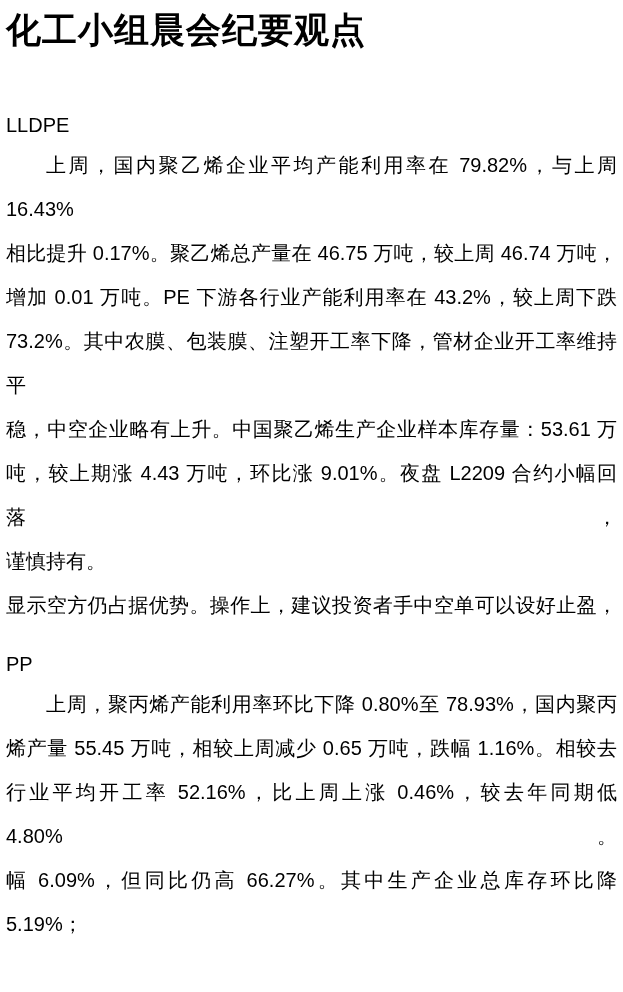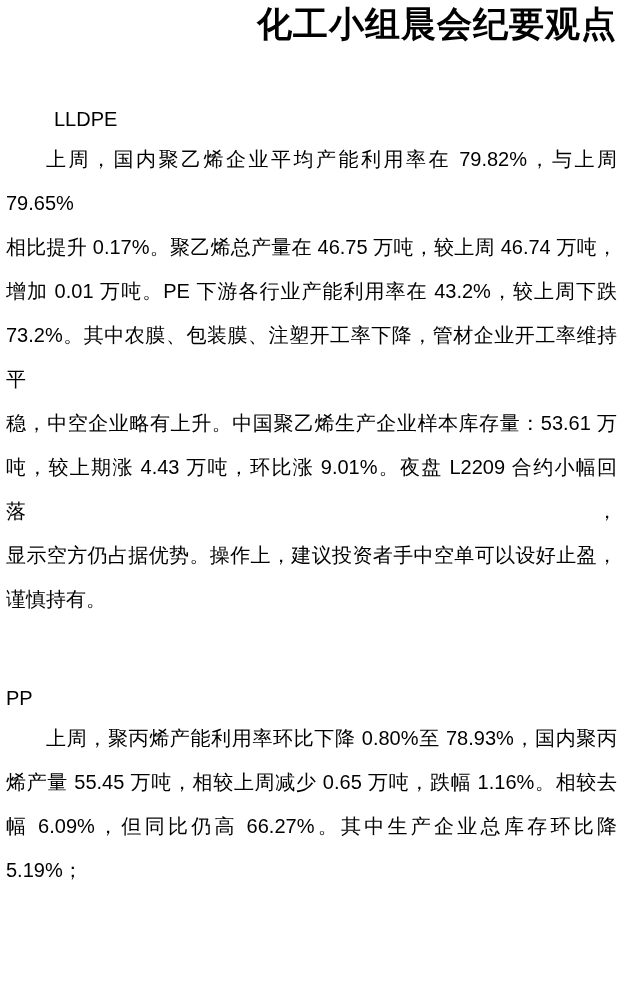--- a/index.html
+++ b/index.html
@@ -17,31 +17,32 @@
     width: 611px;
     margin: 0 auto;
     padding: 0 6px;
     box-sizing: content-box;
   }
   .doc-title {
     font-family: "Liberation Sans", sans-serif;
     font-weight: bold;
     font-size: 35px;
     line-height: 48px;
-    text-align: right;
+    text-align: left;
+    padding-top: 6px;
     letter-spacing: 1px;
   }
   .section-heading {
     font-family: "Liberation Sans", sans-serif;
     font-size: 20px;
     line-height: 26px;
     font-weight: normal;
   }
-  .heading-lldpe { margin-top: 58px; margin-left: 48px; }
-  .heading-pp   { margin-top: 64px; }
+  .heading-lldpe { margin-top: 58px; }
+  .heading-pp   { margin-top: 24px; }
   .para {
     
     font-family: "Liberation Sans", serif;
     font-size: 20px;
     line-height: 44px;
     margin-top: 5px;
   }
   .line {
     text-align: justify;
     text-align-last: justify;
@@ -54,33 +55,34 @@
 </head>
 <body>
 
 <div class="doc">
 
   <div class="doc-title">化工小组晨会纪要观点</div>
 
   <div>
     <div class="section-heading heading-lldpe">LLDPE</div>
     <div class="para">
-        <div class="line first">上周，国内聚乙烯企业平均产能利用率在 79.82%，与上周 79.65%</div>
+        <div class="line first">上周，国内聚乙烯企业平均产能利用率在 79.82%，与上周 16.43%</div>
         <div class="line">相比提升 0.17%。聚乙烯总产量在 46.75 万吨，较上周 46.74 万吨，</div>
         <div class="line">增加 0.01 万吨。PE 下游各行业产能利用率在 43.2%，较上周下跌</div>
         <div class="line">73.2%。其中农膜、包装膜、注塑开工率下降，管材企业开工率维持平</div>
         <div class="line">稳，中空企业略有上升。中国聚乙烯生产企业样本库存量：53.61 万</div>
         <div class="line">吨，较上期涨 4.43 万吨，环比涨 9.01%。夜盘 L2209 合约小幅回落，</div>
+        <div class="line last">谨慎持有。</div>
         <div class="line">显示空方仍占据优势。操作上，建议投资者手中空单可以设好止盈，</div>
-        <div class="line last">谨慎持有。</div>
       </div>
   </div>
 
   <div>
     <div class="section-heading heading-pp">PP</div>
     <div class="para">
         <div class="line first">上周，聚丙烯产能利用率环比下降 0.80%至 78.93%，国内聚丙</div>
         <div class="line">烯产量 55.45 万吨，相较上周减少 0.65 万吨，跌幅 1.16%。相较去</div>
+        <div class="line">行业平均开工率 52.16%，比上周上涨 0.46%，较去年同期低 4.80%。</div>
         <div class="line">幅 6.09%，但同比仍高 66.27%。其中生产企业总库存环比降 5.19%；</div>
       </div>
   </div>
 
 </div>
 
 </body></html>

